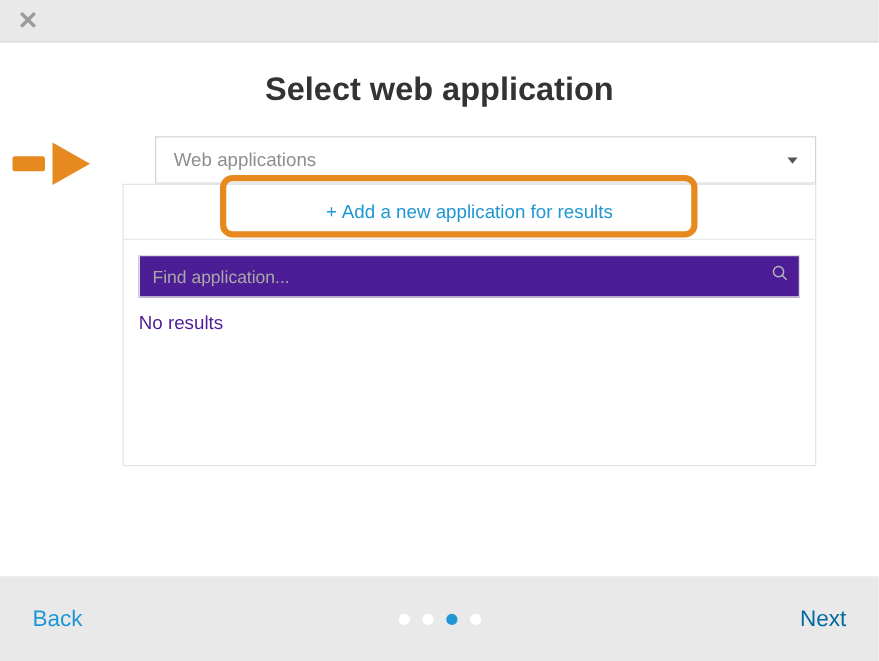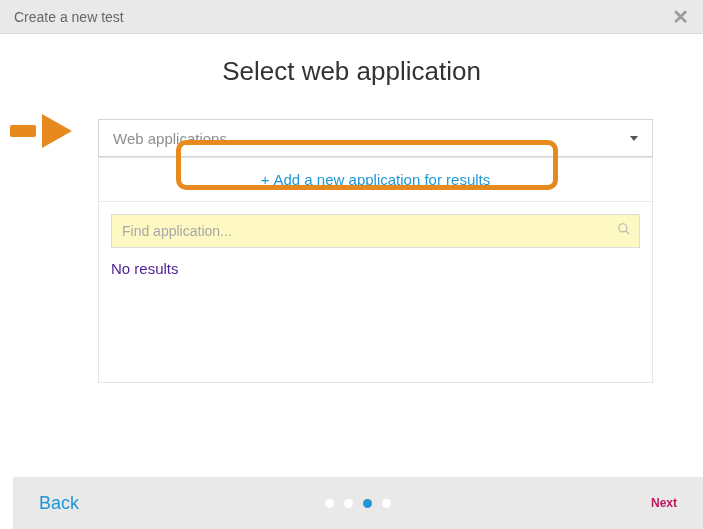--- a/index.html
+++ b/index.html
@@ -1,50 +1,49 @@
 <!DOCTYPE html>
 <html><head>
 <meta charset="utf-8">
 <style>
 *{box-sizing:border-box;margin:0;padding:0;font-family:"Segoe UI",Arial,sans-serif}
 body{background:#fff;width:703px;height:529px;position:relative;overflow:hidden}
 .header{background:#e9e9e9;height:34px;border-bottom:1px solid #d9d9d9;display:flex;align-items:center;justify-content:space-between;padding:0 14px}
 .header-title{color:#676767;font-size:14px;font-weight:500}
 .close-btn{color:#9b9b9b;font-size:20px;font-weight:700;cursor:pointer;line-height:1}
 .content{padding:22px 50px 0 50px;position:relative}
-.page-title{text-align:center;font-size:26px;color:#333;font-weight:400;margin-bottom:32px}
+.page-title{text-align:center;font-size:26px;color:#333;font-weight:700;margin-bottom:22px}
 .arrow{position:absolute;left:10px;top:80px;display:flex;align-items:center;gap:6px}
 .arrow-tail{width:26px;height:12px;background:#e68a1f;border-radius:2px}
 .arrow-head{width:0;height:0;border-top:17px solid transparent;border-bottom:17px solid transparent;border-left:30px solid #e68a1f}
-.select-box{border:1px solid #d5d5d5;background:#fff;height:38px;display:flex;align-items:center;justify-content:space-between;padding:0 14px;margin-left:48px;cursor:pointer}
+.select-box{border:1px solid #d5d5d5;background:#fff;height:38px;display:flex;align-items:center;justify-content:space-between;padding:0 14px;margin-left:74px;cursor:pointer}
 .select-label{color:#8e8e8e;font-size:15px}
 .caret{width:0;height:0;border-left:4px solid transparent;border-right:4px solid transparent;border-top:5px solid #555}
 .panel{border:1px solid #e5e5e5;margin-left:48px;background:#fff}
 .add-app-row{height:44px;display:flex;align-items:center;justify-content:center;border-bottom:1px solid #e9e9e9}
 .add-app-link{color:#1f97d4;font-size:15px;font-weight:400;display:flex;align-items:center;gap:4px}
 .highlight-box{border:5px solid #e68a1f;border-radius:10px;position:absolute;left:176px;top:106px;width:382px;height:50px;pointer-events:none}
 .search-row{padding:12px}
-.search-input-wrap{height:34px;background:#fef9c3;border:1px solid #dcdcdc;position:relative}
+.search-input-wrap{height:34px;background:#4c1d95;border:1px solid #dcdcdc;position:relative}
 .search-input{width:100%;height:100%;background:transparent;border:none;padding:0 34px 0 10px;font-size:14px;color:#8e8e8e;outline:none}
 .search-input::placeholder{color:#a8a8a8}
 .search-icon{position:absolute;right:8px;top:50%;transform:translateY(-50%);color:#b8b8b8}
 .no-results{padding:0 12px 14px 12px;color:#4c1d95;font-size:15px}
 .panel-body{min-height:180px}
-.footer{position:absolute;bottom:0;left:13px;right:0;height:52px;background:#e9e9e9;display:flex;align-items:center;justify-content:space-between;padding:0 26px}
+.footer{position:absolute;bottom:0;left:0;right:0;height:68px;background:#e9e9e9;display:flex;align-items:center;justify-content:space-between;padding:0 26px}
 .back-btn{color:#1f97d4;font-size:18px;font-weight:400;cursor:pointer}
-.next-btn{color:#be185d;font-size:12px;font-weight:700}
+.next-btn{color:#0369a1;font-size:18px;font-weight:400}
 .dots{display:flex;gap:10px;position:absolute;left:50%;transform:translateX(-50%)}
 .dot{width:9px;height:9px;border-radius:50%;background:#fff}
 .dot.active{background:#1f97d4}
 </style>
 </head>
 <body>
 
 <div class="header">
-  <span class="header-title">Create a new test</span>
   <span class="close-btn">
     <span>✕</span>
   </span>
 </div>
 
 <div class="content">
   <h1 class="page-title">Select web application</h1>
 
   <div class="arrow">
     <div class="arrow-tail"></div>

